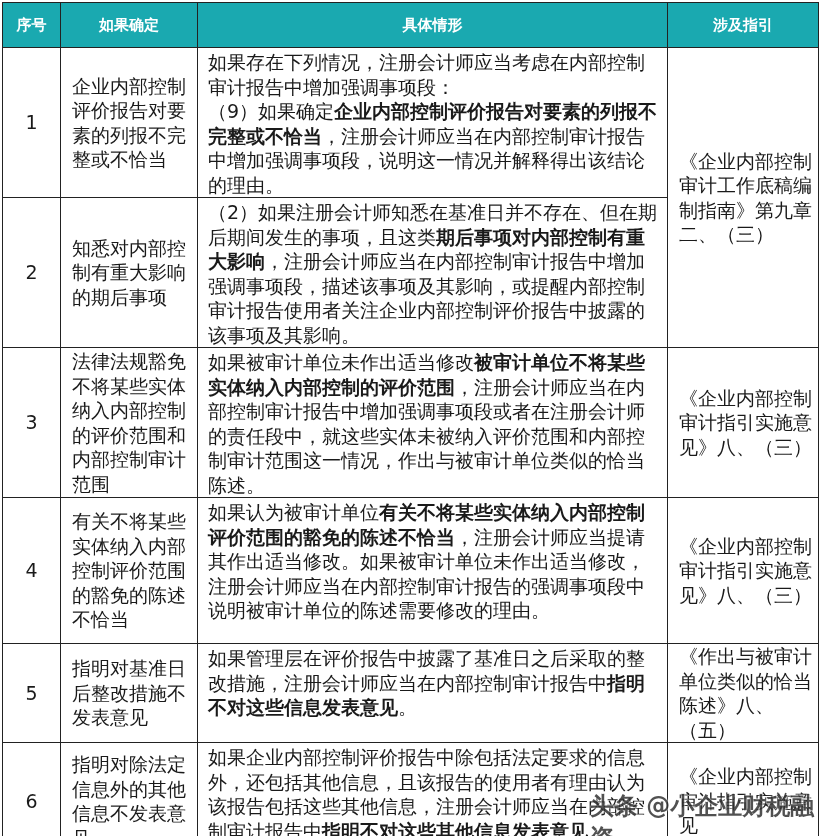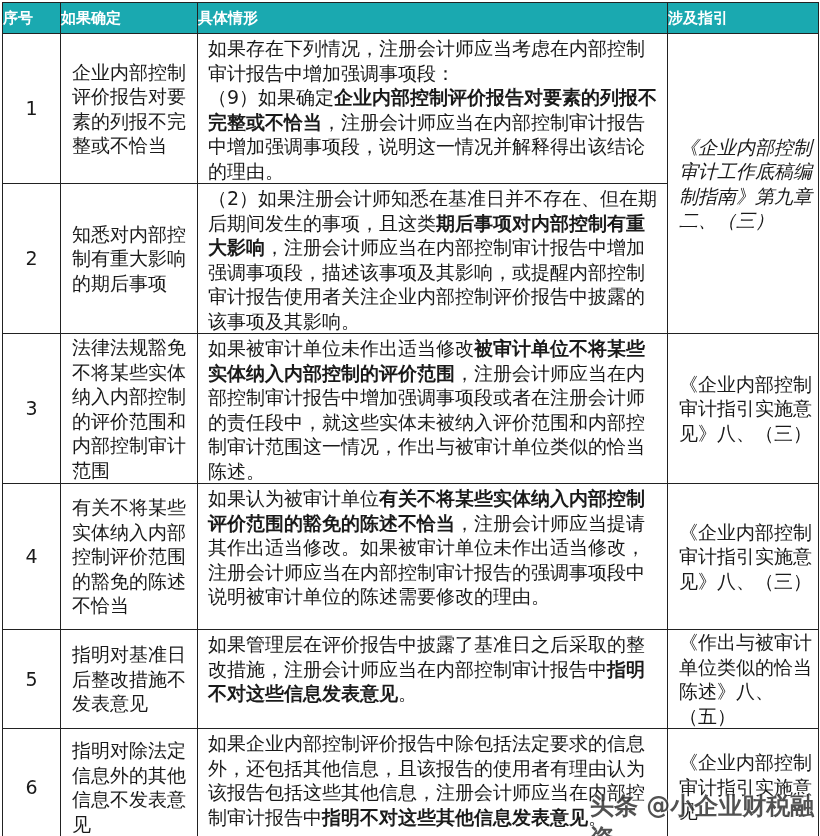--- a/index.html
+++ b/index.html
@@ -1,27 +1,27 @@
 <!DOCTYPE html>
 <html><head>
 <meta charset="utf-8">
 <style>
   html, body { margin: 0; padding: 0; background: #ffffff; }
   body { width: 820px; height: 836px; overflow: hidden; position: relative;
          font-family: "DejaVu Sans", "Liberation Sans", sans-serif; color: #1a1a1a; }
   table { position: absolute; left: 2px; top: 2px; width: 816px; border-collapse: collapse; table-layout: fixed; }
   col.c1 { width: 58px; } col.c2 { width: 137px; } col.c3 { width: 470px; } col.c4 { width: 151px; }
   th { background: #1aa9b0; color: #ffffff; font-weight: bold; font-size: 15px; height: 30px;
-       border: 1.5px solid #222; text-align: left; vertical-align: middle; padding: 0; margin-top: 16px; }
+       border: 1.5px solid #222; text-align: center; vertical-align: middle; padding: 7px; margin-top: 16px; }
   td { border: 1.5px solid #222; font-size: 19px; line-height: 24.5px; vertical-align: middle; padding: 0; }
   td.idx { text-align: center; }
   td.item { padding: 0 6px 0 11px; }
   td.desc { padding: 0 6px 0 10px; vertical-align: top; padding-top: 2px; }
   td.ref { padding: 0 6px 0 11px; }
-  td.ref.r1 { vertical-align: middle; font-style: italic; }
+  td.ref.r1 { vertical-align: middle; }
   b { font-weight: bold; }
   .desc p { margin: 0; }
   .watermark { position: absolute; left: 590px; top: 790px; font-size: 24px; color: #333;
                text-shadow: 0 0 2px #fff, 0 0 2px #fff; letter-spacing: 0; opacity: 0.85; font-weight: bold; }
 </style>
 </head>
 <body>
 
 <table>
   <colgroup>

